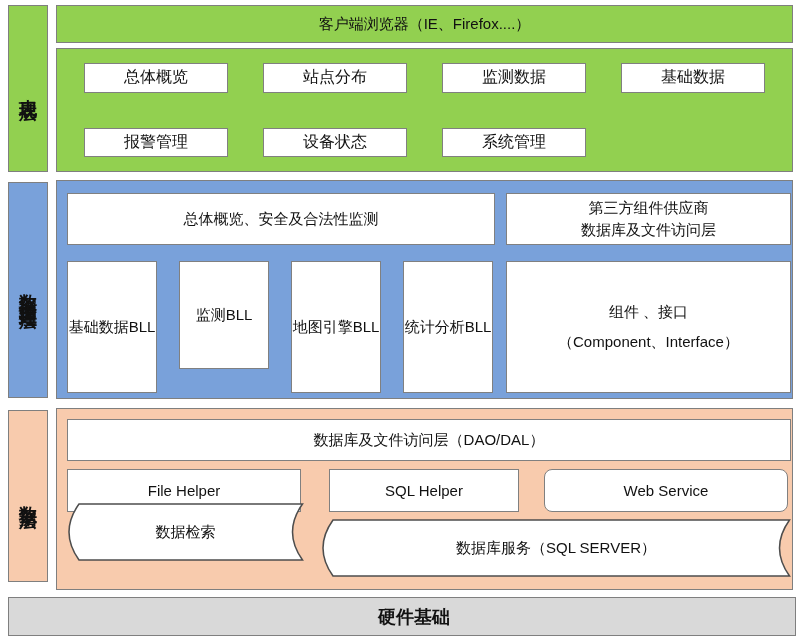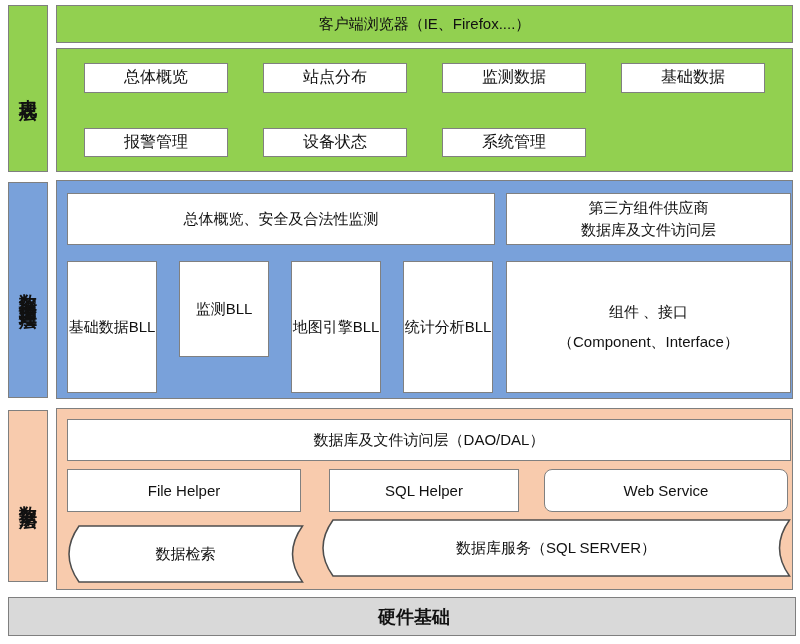--- a/index.html
+++ b/index.html
@@ -128,21 +128,21 @@
 
     <div class="wbox abs twoline" style="left:449px; top:12px; width:285px; height:52px;">
       <span>第三方组件供应商</span>
       <span>数据库及文件访问层</span>
     </div>
 
     <div class="wbox abs bll" style="left:10px; top:80px; width:90px; height:132px;">
       <span>基础数据</span>
       <span>BLL</span>
     </div>
-    <div class="wbox abs bll" style="left:122px; top:80px; width:90px; height:96px;">
+    <div class="wbox abs bll" style="left:122px; top:80px; width:90px; height:108px;">
       <span>监测</span>
       <span>BLL</span>
     </div>
     <div class="wbox abs bll" style="left:234px; top:80px; width:90px; height:132px;">
       <span>地图引擎</span>
       <span>BLL</span>
     </div>
     <div class="wbox abs bll" style="left:346px; top:80px; width:90px; height:132px;">
       <span>统计分析</span>
       <span>BLL</span>
@@ -158,21 +158,21 @@
     <span>数据层</span>
   </div>
 
   <div class="band orange orange-main">
     <div class="wbox abs" style="left:10px; top:10px; width:724px; height:42px; font-size:15px;">数据库及文件访问层（DAO/DAL）</div>
 
     <div class="wbox abs" style="left:10px; top:60px; width:234px; height:43px; font-size:15px;">File Helper</div>
     <div class="wbox abs" style="left:272px; top:60px; width:190px; height:43px; font-size:15px;">SQL Helper</div>
     <div class="wbox abs" style="left:487px; top:60px; width:244px; height:43px; font-size:15px;border-radius:8px;">Web Service</div>
 
-    <div class="store" style="left:10px; top:116px; width:237px; height:58px;">
+    <div class="store" style="left:10px; top:94px; width:237px; height:58px;">
       <svg width="237" height="58" aria-hidden="true">
         <path d="M 12 1 L 235.5 1 Q 215.5 29 235.5 57 L 12 57 Q -8 29 12 1 Z" fill="#ffffff" stroke="#4d4d4d" stroke-width="1.5"></path>
       </svg>
       <div class="store-label">数据检索</div>
     </div>
 
     <div class="store" style="left:264px; top:110px; width:470px; height:58px;">
       <svg width="470" height="58" aria-hidden="true">
         <path d="M 12 1 L 468.5 1 Q 448.5 29 468.5 57 L 12 57 Q -8 29 12 1 Z" fill="#ffffff" stroke="#4d4d4d" stroke-width="1.5"></path>
       </svg>

